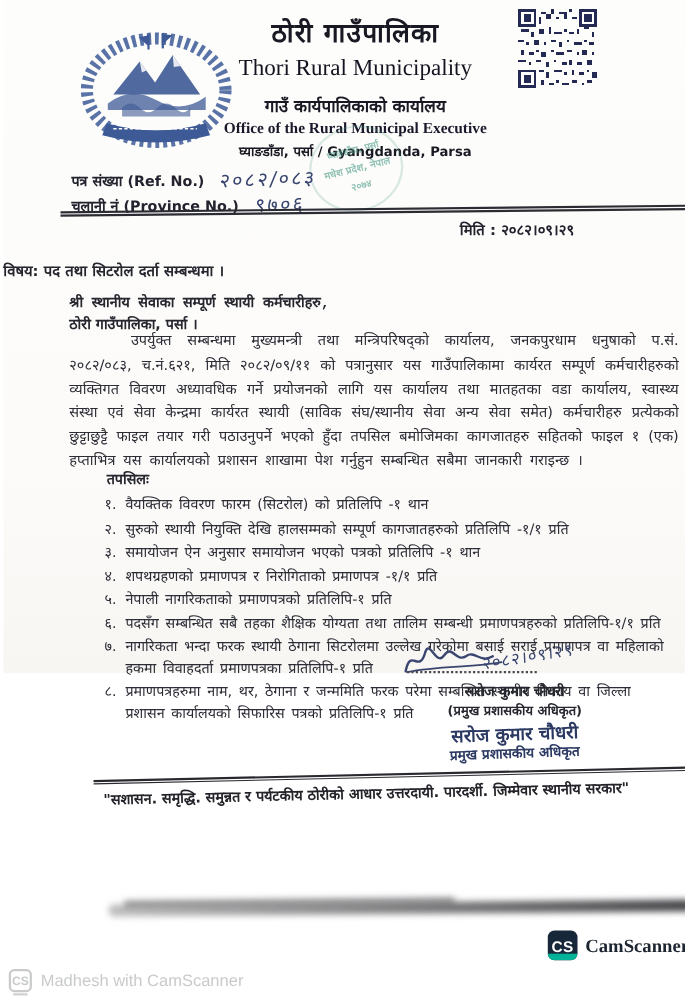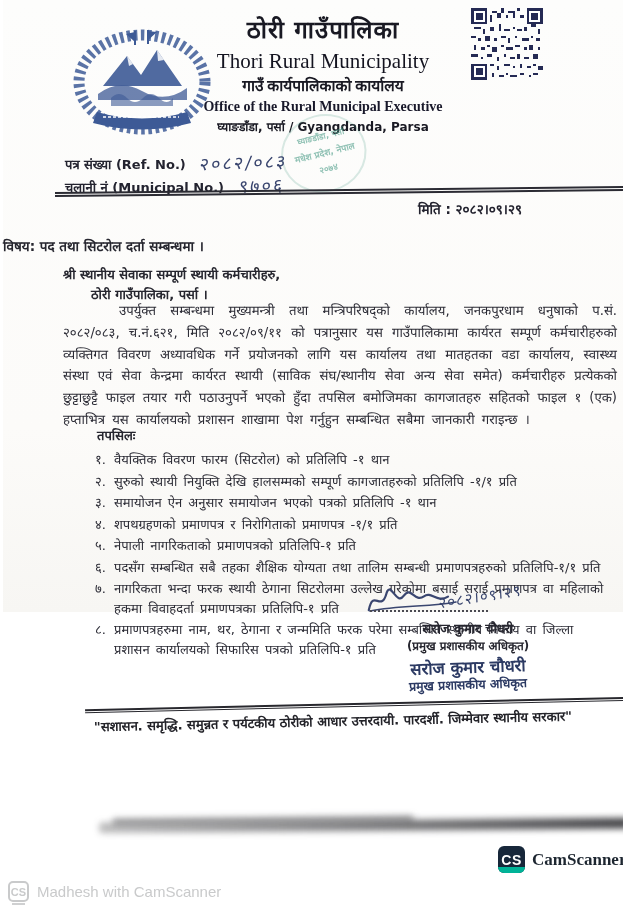--- a/index.html
+++ b/index.html
@@ -9,21 +9,21 @@
   .paper { position:absolute; left:3px; top:0; width:623px; height:612px;
            background:linear-gradient(180deg,#fdfdfc 0%, #fcfbf9 70%, #f7f6f3 100%); }
   .abs { position:absolute; }
   .np { font-family:"DejaVu Sans", sans-serif; }
   .en-serif { font-family:"Liberation Serif", serif; }
 
   
   .hdr-center { position:absolute; left:150px; top:12px; width:340px; text-align:center; color:#191923; }
   .hdr-np1 { font-size:24px; font-weight:bold; letter-spacing:1px; }
   .hdr-en1 { font-size:21px; font-weight:normal; margin-top:4px; color:#141420; }
-  .hdr-np2 { font-size:15.5px; font-weight:bold; margin-top:0;font-family:Liberation Serif, serif; }
+  .hdr-np2 { font-size:15.5px; font-weight:bold; margin-top:11px; }
   .hdr-en2 { font-size:14px; font-weight:bold; margin-top:3px; color:#18182a; }
   .hdr-a1  { font-size:12px; font-weight:bold; margin-top:3px; }
   .hdr-a2  { font-size:12px; font-weight:bold; margin-top:2px; }
 
   
   .meta-row { position:absolute; left:62px; font-size:13px; font-weight:bold; color:#23232f; white-space:nowrap; }
   .hand { display:inline-block; color:#39456e; font-size:18px; font-weight:normal;
           transform:skewX(-8deg) rotate(-2deg); letter-spacing:2px; margin-left:10px; }
   .rule-top { position:absolute; left:52px; top:189px; width:571px; height:5px;
               border-top:2.5px solid #2b2b33; border-bottom:2px solid #2b2b33;
@@ -214,35 +214,35 @@
       <div class="s1 np">घ्याङडाँडा, पर्सा</div>
       <div class="s2 np">मधेश प्रदेश, नेपाल</div>
       <div class="s3 np">२०७४</div>
     </div>
 
     <div class="meta-row" style="top:150px;">
       <span>पत्र संख्या (Ref. No.)</span>
       <span class="hand">२०८२/०८३</span>
     </div>
     <div class="meta-row" style="top:173px;">
-      <span>चलानी नं (Municipal No.)</span>
+      <span>चलानी नं (Province No.)</span>
       <span class="hand">९७०६</span>
     </div>
 
     <div class="rule-top"></div>
 
     <div class="date-line">
       <span>मिति :</span>
       <span>२०८२।०९।२९</span>
     </div>
 
     <div class="subject np">विषय: पद तथा सिटरोल दर्ता सम्बन्धमा ।</div>
 
-    <div class="addr" style="top:265px;">श्री स्थानीय सेवाका सम्पूर्ण स्थायी कर्मचारीहरु,</div>
-    <div class="addr" style="top:285px;margin-left:28px;">ठोरी गाउँपालिका, पर्सा ।</div>
+    <div class="addr" style="top:265px;font-family:Liberation Mono, monospace;">श्री स्थानीय सेवाका सम्पूर्ण स्थायी कर्मचारीहरु,</div>
+    <div class="addr" style="top:285px;">ठोरी गाउँपालिका, पर्सा ।</div>
 
     <div class="body-par np">उपर्युक्त सम्बन्धमा मुख्यमन्त्री तथा मन्त्रिपरिषद्को कार्यालय, जनकपुरधाम धनुषाको प.सं. २०८२/०८३, च.नं.६२१, मिति २०८२/०९/११ को पत्रानुसार यस गाउँपालिकामा कार्यरत सम्पूर्ण कर्मचारीहरुको व्यक्तिगत विवरण अध्यावधिक गर्ने प्रयोजनको लागि यस कार्यालय तथा मातहतका वडा कार्यालय, स्वास्थ्य संस्था एवं सेवा केन्द्रमा कार्यरत स्थायी (साविक संघ/स्थानीय सेवा अन्य सेवा समेत) कर्मचारीहरु प्रत्येकको छुट्टाछुट्टै फाइल तयार गरी पठाउनुपर्ने भएको हुँदा तपसिल बमोजिमका कागजातहरु सहितको फाइल १ (एक) हप्ताभित्र यस कार्यालयको प्रशासन शाखामा पेश गर्नुहुन सम्बन्धित सबैमा जानकारी गराइन्छ ।</div>
 
     <div class="tapasil">तपसिलः</div>
 
     <div class="doc-list">
       <div class="li">
         <span class="num">१.</span>
         <span class="txt">वैयक्तिक विवरण फारम (सिटरोल) को प्रतिलिपि -१ थान</span>
       </div>

